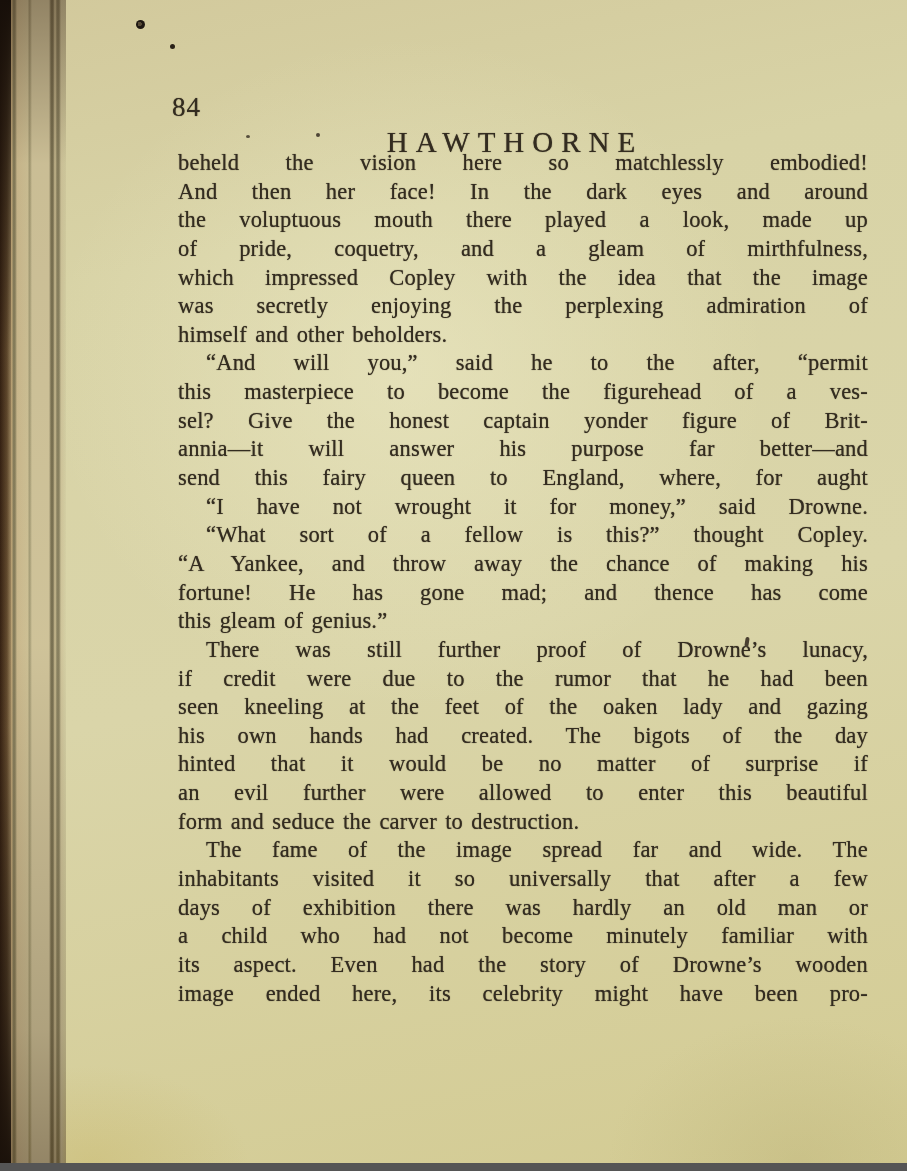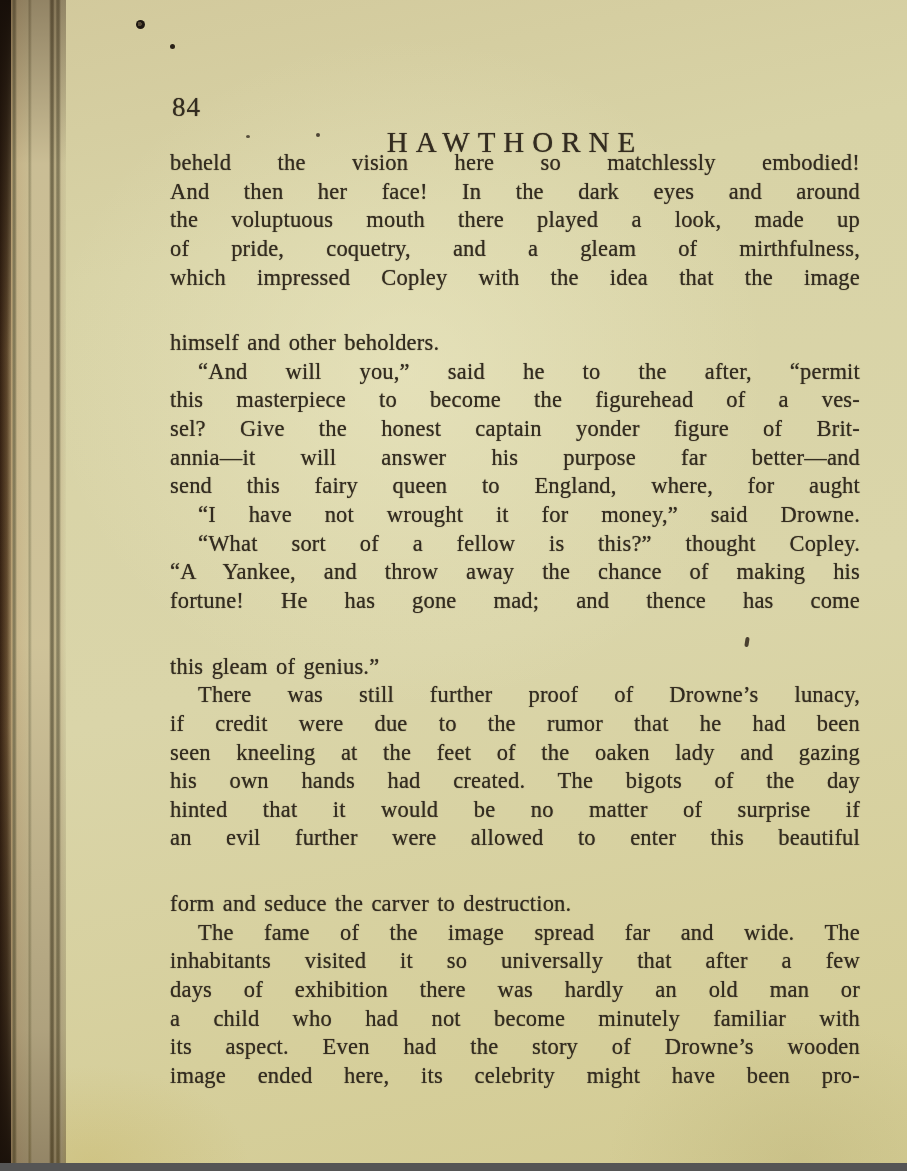--- a/index.html
+++ b/index.html
@@ -40,27 +40,27 @@
     font-size:27px;letter-spacing:1px;
     text-shadow:0 0 1px rgba(48,40,28,0.85);
   }
   #page-header-title{
     position:absolute;left:170px;top:90px;width:690px;
     text-align:center;font-size:29px;letter-spacing:8px;
     text-shadow:0 0 1px rgba(48,40,28,0.85);
     margin-top:36px;
   }
   #text-block{
-    position:absolute;left:170px;top:149px;width:690px;
+    position:absolute;left:178px;top:149px;width:690px;
     font-size:22.5px;line-height:28.65px;
     word-spacing:2.5px;letter-spacing:0.2px;
     text-shadow:0 0 1px rgba(52,44,30,0.80);
   }
   .line{height:28.65px;text-align:justify;text-align-last:justify;white-space:normal;overflow:visible;}
-  .line.end{text-align-last:left;margin-top:37px;}
+  .line.end{text-align-last:left;}
   .line.indent{text-indent:28px;}
   .speck{position:absolute;background:#2a2118;border-radius:50%;}
   #speck-1{left:136px;top:20px;width:9px;height:9px;background:radial-gradient(circle at 42% 45%, #564a36 0 28%, #1f1812 32% 100%);}
   #speck-2{left:170px;top:44px;width:5px;height:5px;}
   #speck-3{left:246px;top:135px;width:4px;height:3px;opacity:0.75;}
   #speck-4{left:316px;top:133px;width:4px;height:4px;opacity:0.8;}
   #speck-5{left:745px;top:637px;width:4px;height:10px;border-radius:2px;background:#4a4030;transform:rotate(9deg);}
 </style>
 </head>
 <body>
@@ -73,20 +73,21 @@
     <div id="page-number">84</div>
     <div id="page-header-title">HAWTHORNE</div>
   </div>
 
   <div id="text-block">
       <div class="line">beheld the vision here so matchlessly embodied!</div>
       <div class="line">And then her face!  In the dark eyes and around</div>
       <div class="line">the voluptuous mouth there played a look, made up</div>
       <div class="line">of pride, coquetry, and a gleam of mirthfulness,</div>
       <div class="line">which impressed Copley with the idea that the image</div>
+      <div class="line">was secretly enjoying the perplexing admiration of</div>
       <div class="line end">himself and other beholders.</div>
       <div class="line indent">“And will you,” said he to the after, “permit</div>
       <div class="line">this masterpiece to become the figurehead of a ves-</div>
       <div class="line">sel?  Give the honest captain yonder figure of Brit-</div>
       <div class="line">annia—it will answer his purpose far better—and</div>
       <div class="line">send this fairy queen to England, where, for aught</div>
       <div class="line indent">“I have not wrought it for money,” said Drowne.</div>
       <div class="line indent">“What sort of a fellow is this?” thought Copley.</div>
       <div class="line">“A Yankee, and throw away the chance of making his</div>
       <div class="line">fortune!  He has gone mad; and thence has come</div>

